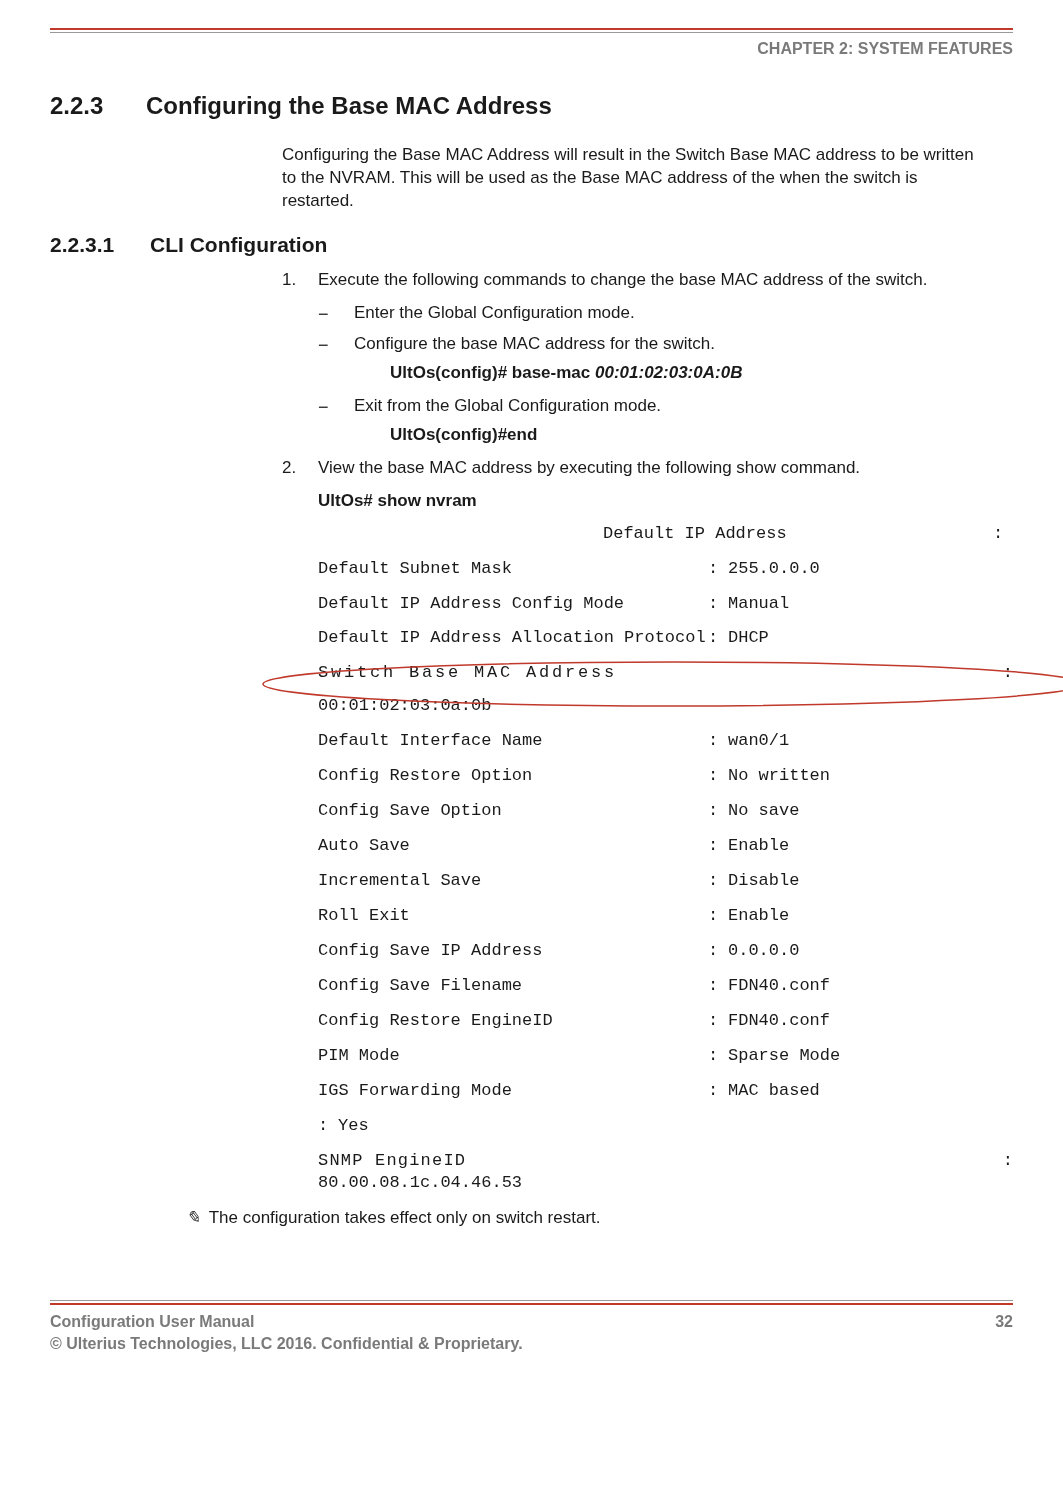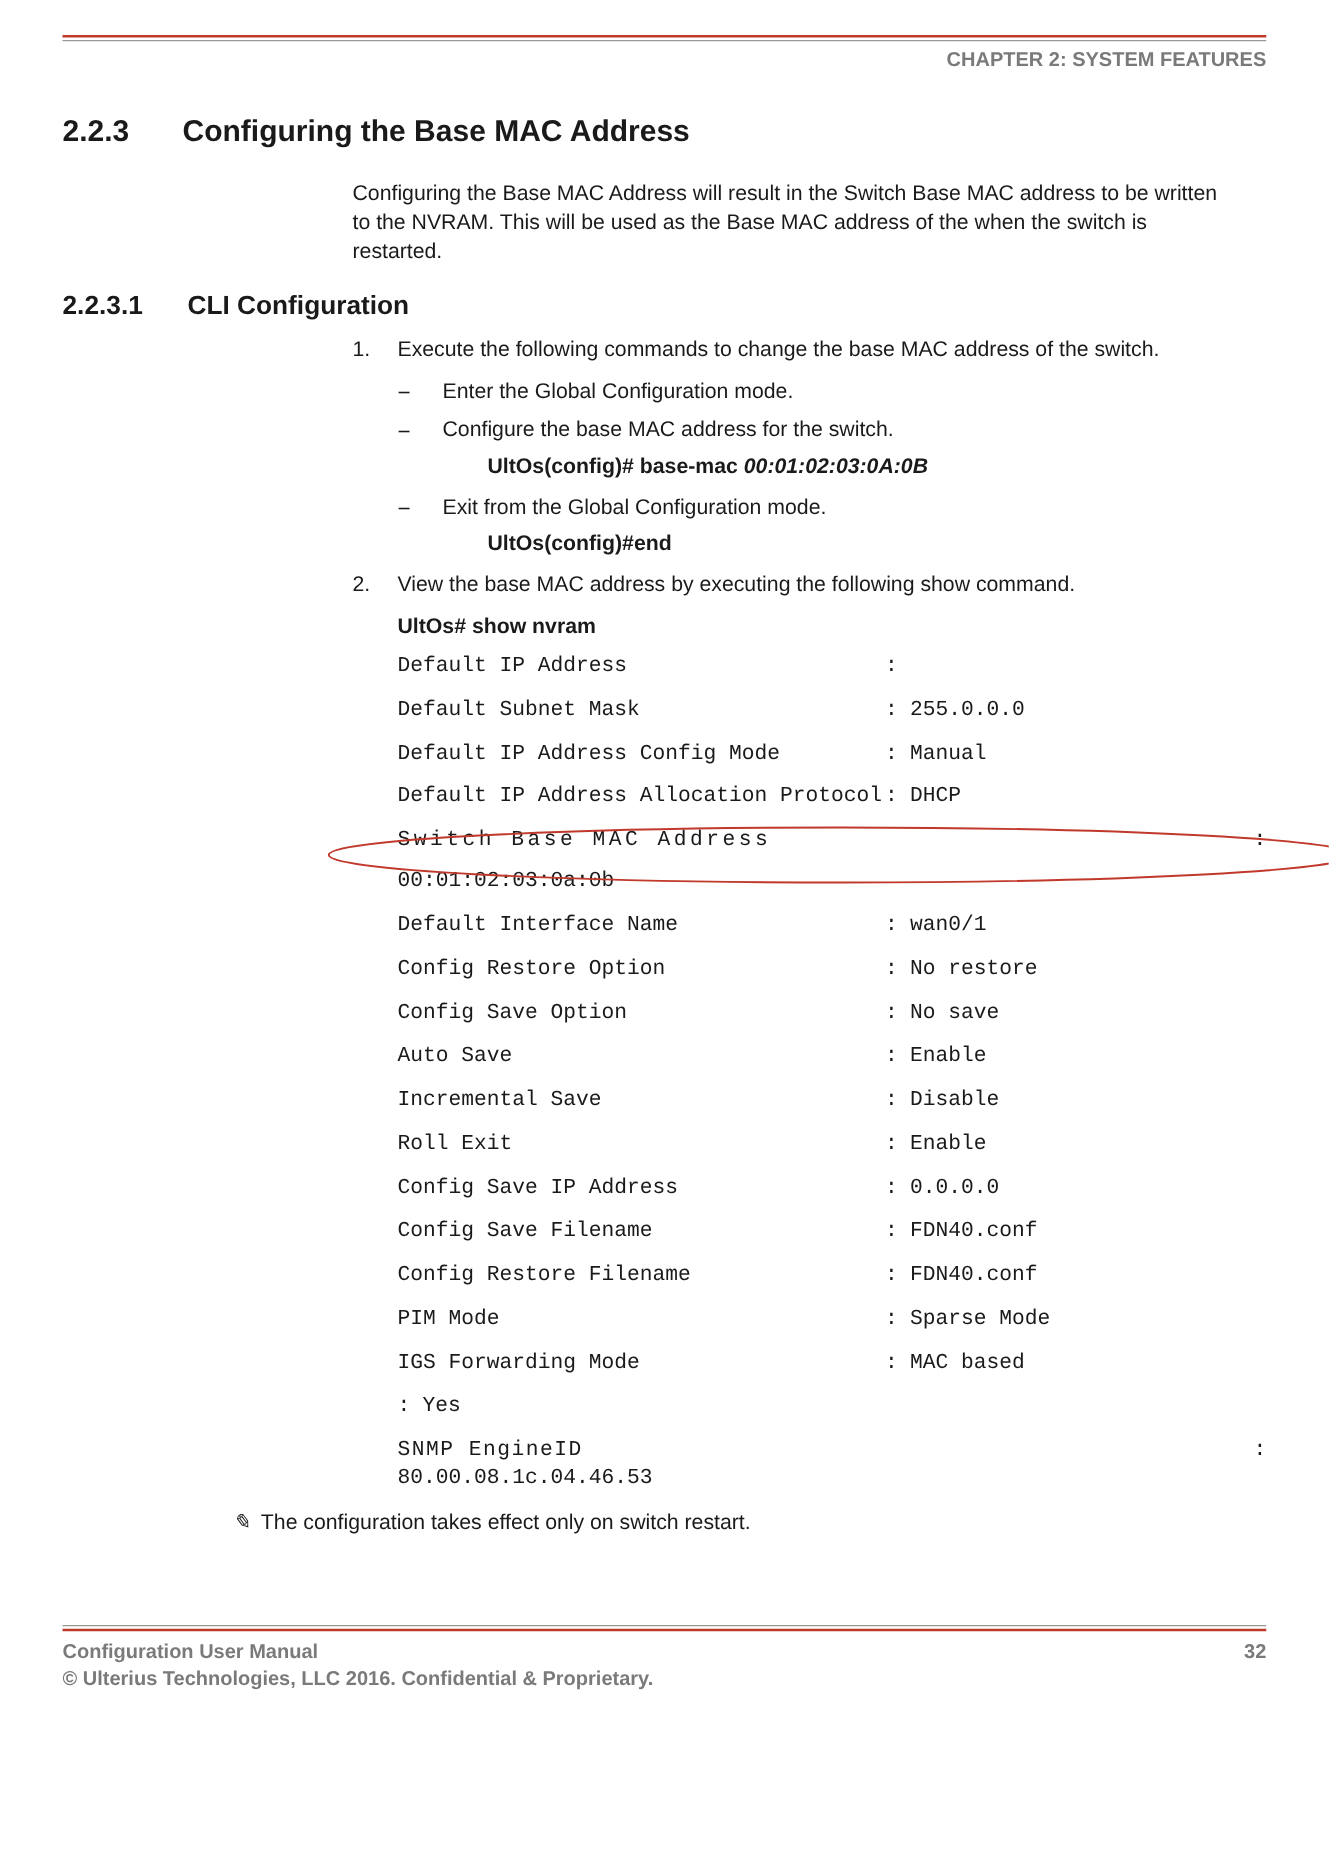--- a/index.html
+++ b/index.html
@@ -28,21 +28,21 @@
     .intro { margin-left: 232px; margin-bottom: 18px; max-width: 700px; }
     .content { margin-left: 232px; max-width: 760px; }
     .ol-item { position: relative; padding-left: 36px; margin-bottom: 10px; }
     .ol-item .num { position: absolute; left: 0; }
     .dash-item { position: relative; padding-left: 36px; margin-bottom: 8px; margin-top: 8px; }
     .dash-item .dash { position: absolute; left: 0; top: 0; font-size: 18px; }
     .cmd { font-weight: bold; margin: 6px 0 10px 36px; }
     .cmd .param { font-style: italic; font-weight: bold; }
     .show-cmd { font-weight: bold; margin: 6px 0 10px 0; padding-left: 36px; }
     .mono-block { font-family: "Courier New", Courier, monospace; font-size: 17px; margin-left: 36px; margin-top: 8px; position: relative; }
-    .mono-row { display: flex; margin-bottom: 12px; }
+    .mono-row { display: flex; margin-bottom: 12px; justify-content: flex-end; }
     .mono-label { width: 390px; flex-shrink: 0; }
     .mono-colon { width: 20px; flex-shrink: 0; }
     .mono-val { flex: 1; }
     .highlight-wrap { position: relative; }
     .highlight-row { display: flex; margin-bottom: 10px; }
     .highlight-row .mono-label { letter-spacing: 2.8px; width: 560px; }
     .highlight-row .mono-colon { text-align: right; width: auto; flex: 1; }
     .highlight-sub { margin-bottom: 12px; }
     .ellipse-svg { position: absolute; left: -60px; top: -4px; z-index: 1; }
     .note { margin-left: 136px; margin-top: 10px; }
@@ -139,21 +139,21 @@
 
     <div id="rows-bottom">
         <div class="mono-row">
           <span class="mono-label">Default Interface Name</span>
           <span class="mono-colon">:</span>
           <span class="mono-val">wan0/1</span>
         </div>
         <div class="mono-row">
           <span class="mono-label">Config Restore Option</span>
           <span class="mono-colon">:</span>
-          <span class="mono-val">No restore</span>
+          <span class="mono-val">No written</span>
         </div>
         <div class="mono-row">
           <span class="mono-label">Config Save Option</span>
           <span class="mono-colon">:</span>
           <span class="mono-val">No save</span>
         </div>
         <div class="mono-row">
           <span class="mono-label">Auto Save</span>
           <span class="mono-colon">:</span>
           <span class="mono-val">Enable</span>
@@ -172,21 +172,21 @@
           <span class="mono-label">Config Save IP Address</span>
           <span class="mono-colon">:</span>
           <span class="mono-val">0.0.0.0</span>
         </div>
         <div class="mono-row">
           <span class="mono-label">Config Save Filename</span>
           <span class="mono-colon">:</span>
           <span class="mono-val">FDN40.conf</span>
         </div>
         <div class="mono-row">
-          <span class="mono-label">Config Restore Filename</span>
+          <span class="mono-label">Config Restore EngineID</span>
           <span class="mono-colon">:</span>
           <span class="mono-val">FDN40.conf</span>
         </div>
         <div class="mono-row">
           <span class="mono-label">PIM Mode</span>
           <span class="mono-colon">:</span>
           <span class="mono-val">Sparse Mode</span>
         </div>
         <div class="mono-row">
           <span class="mono-label">IGS Forwarding Mode</span>

